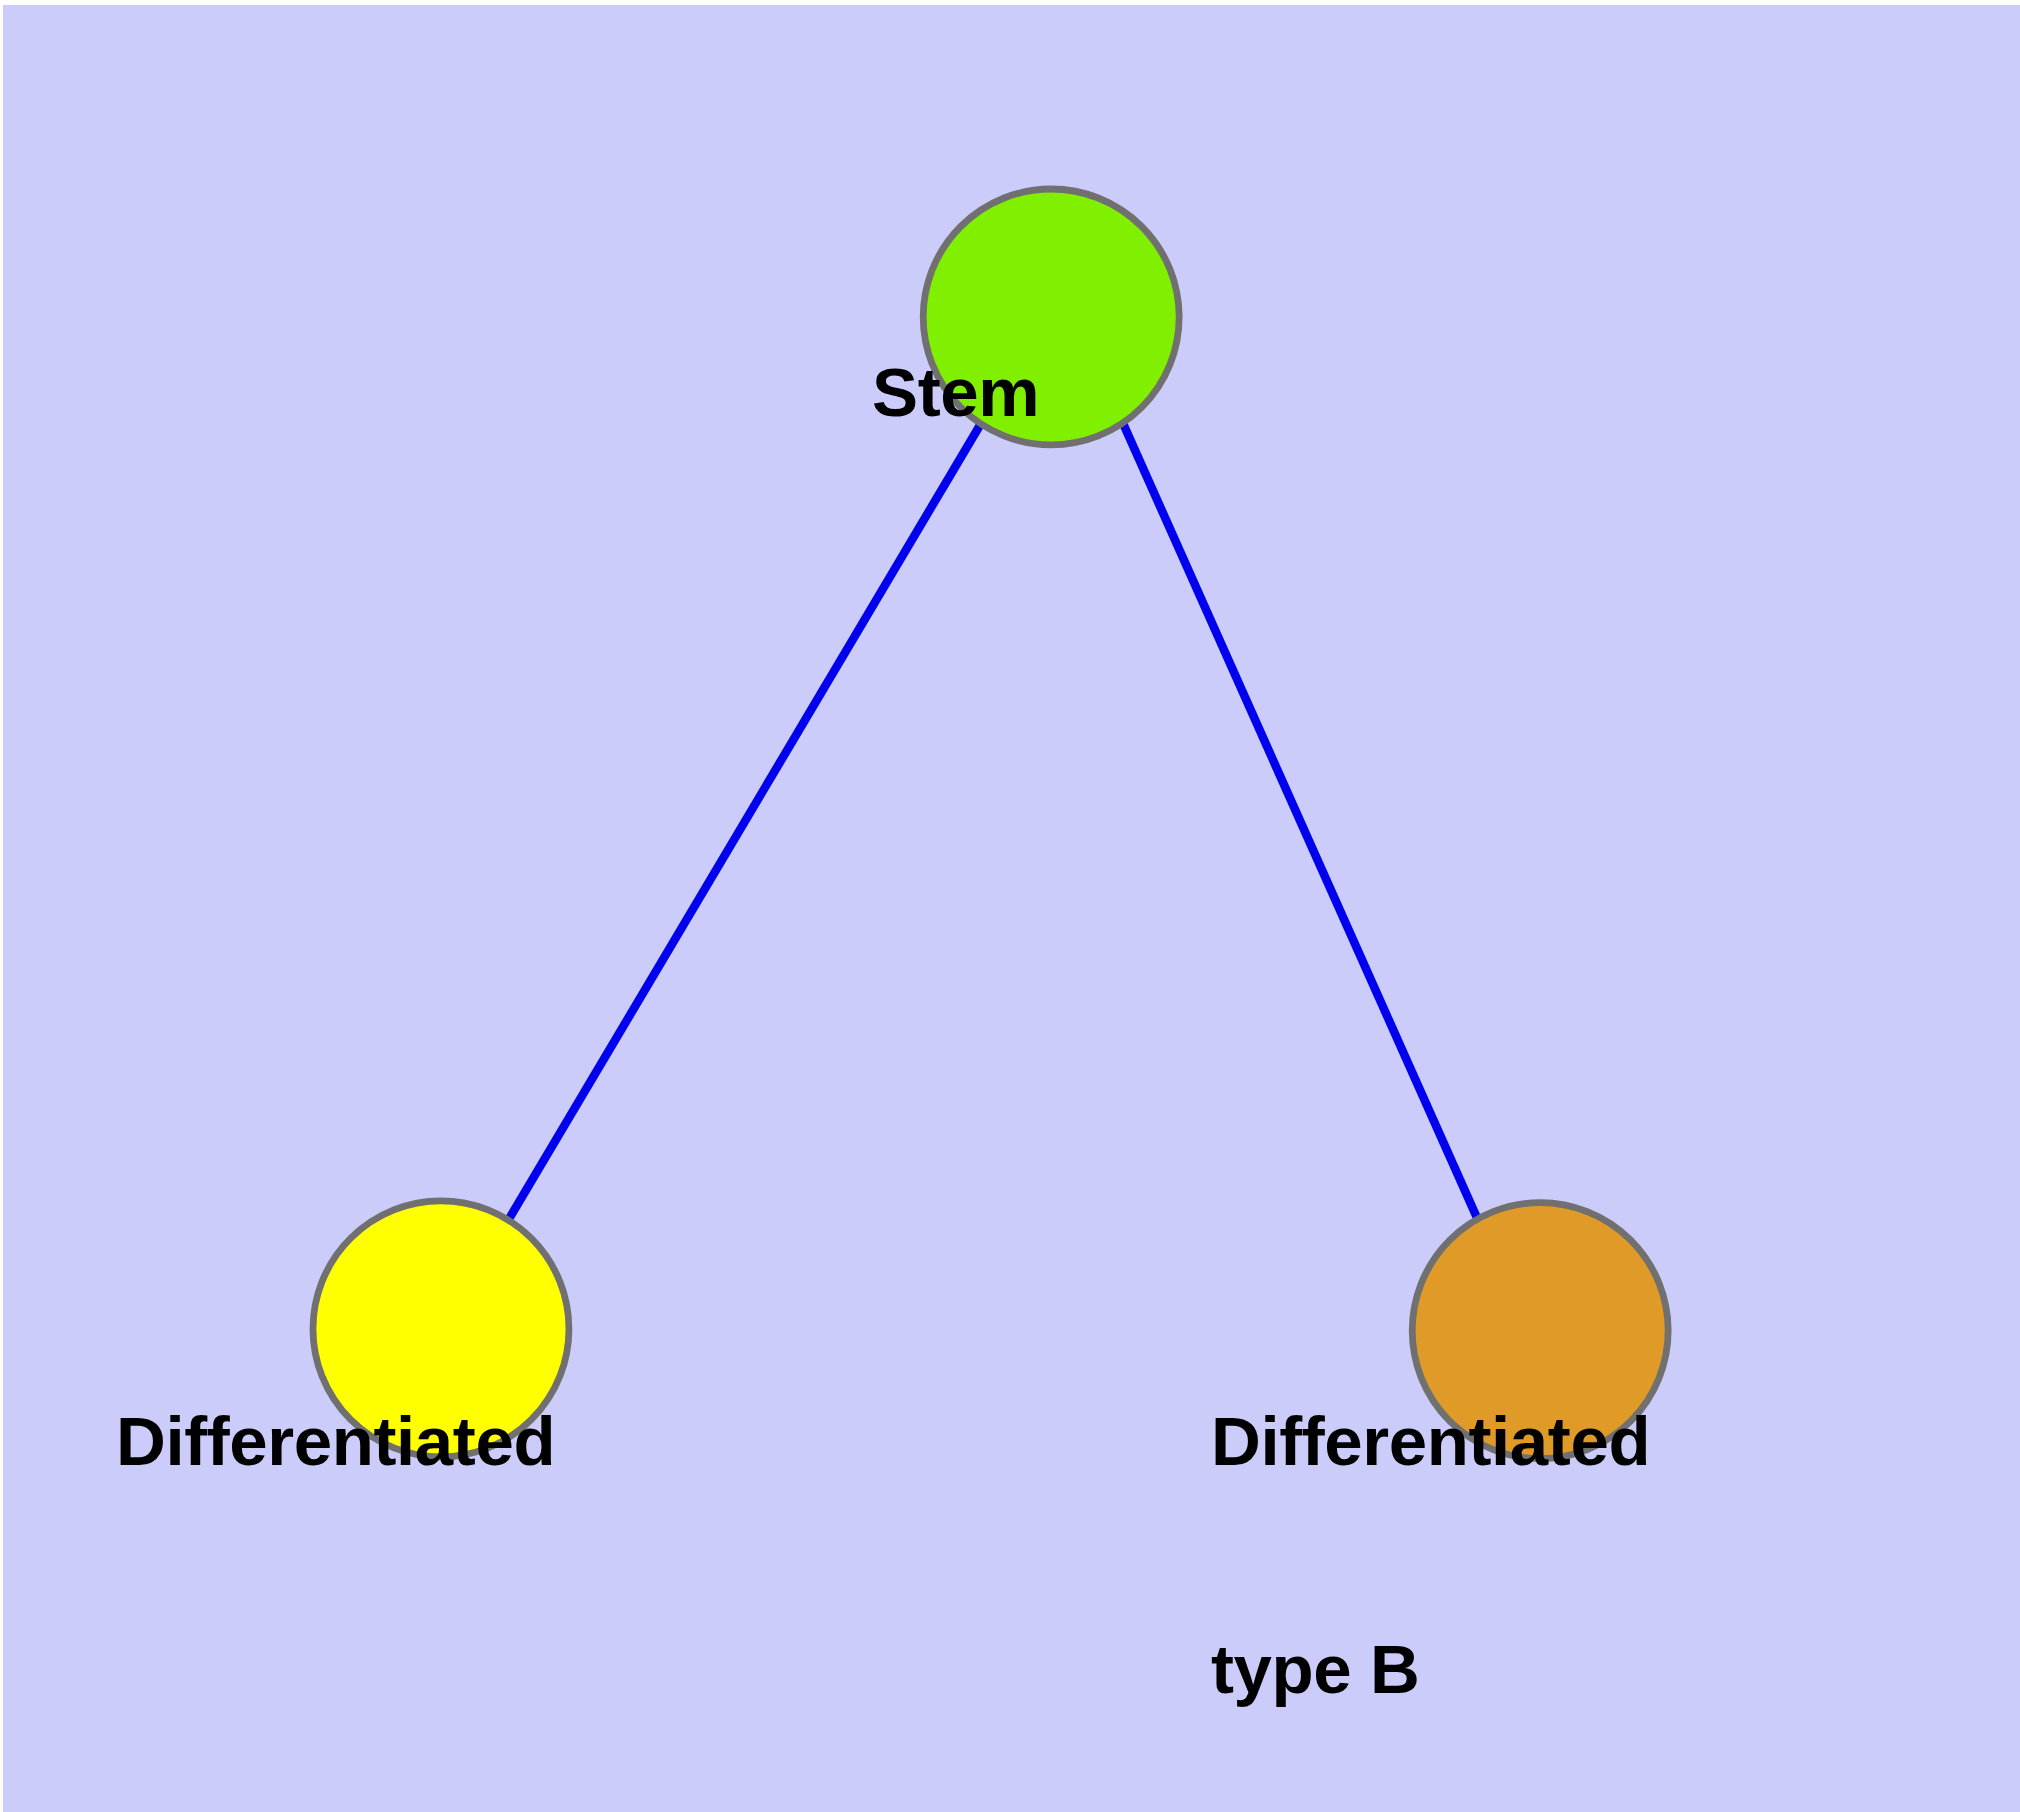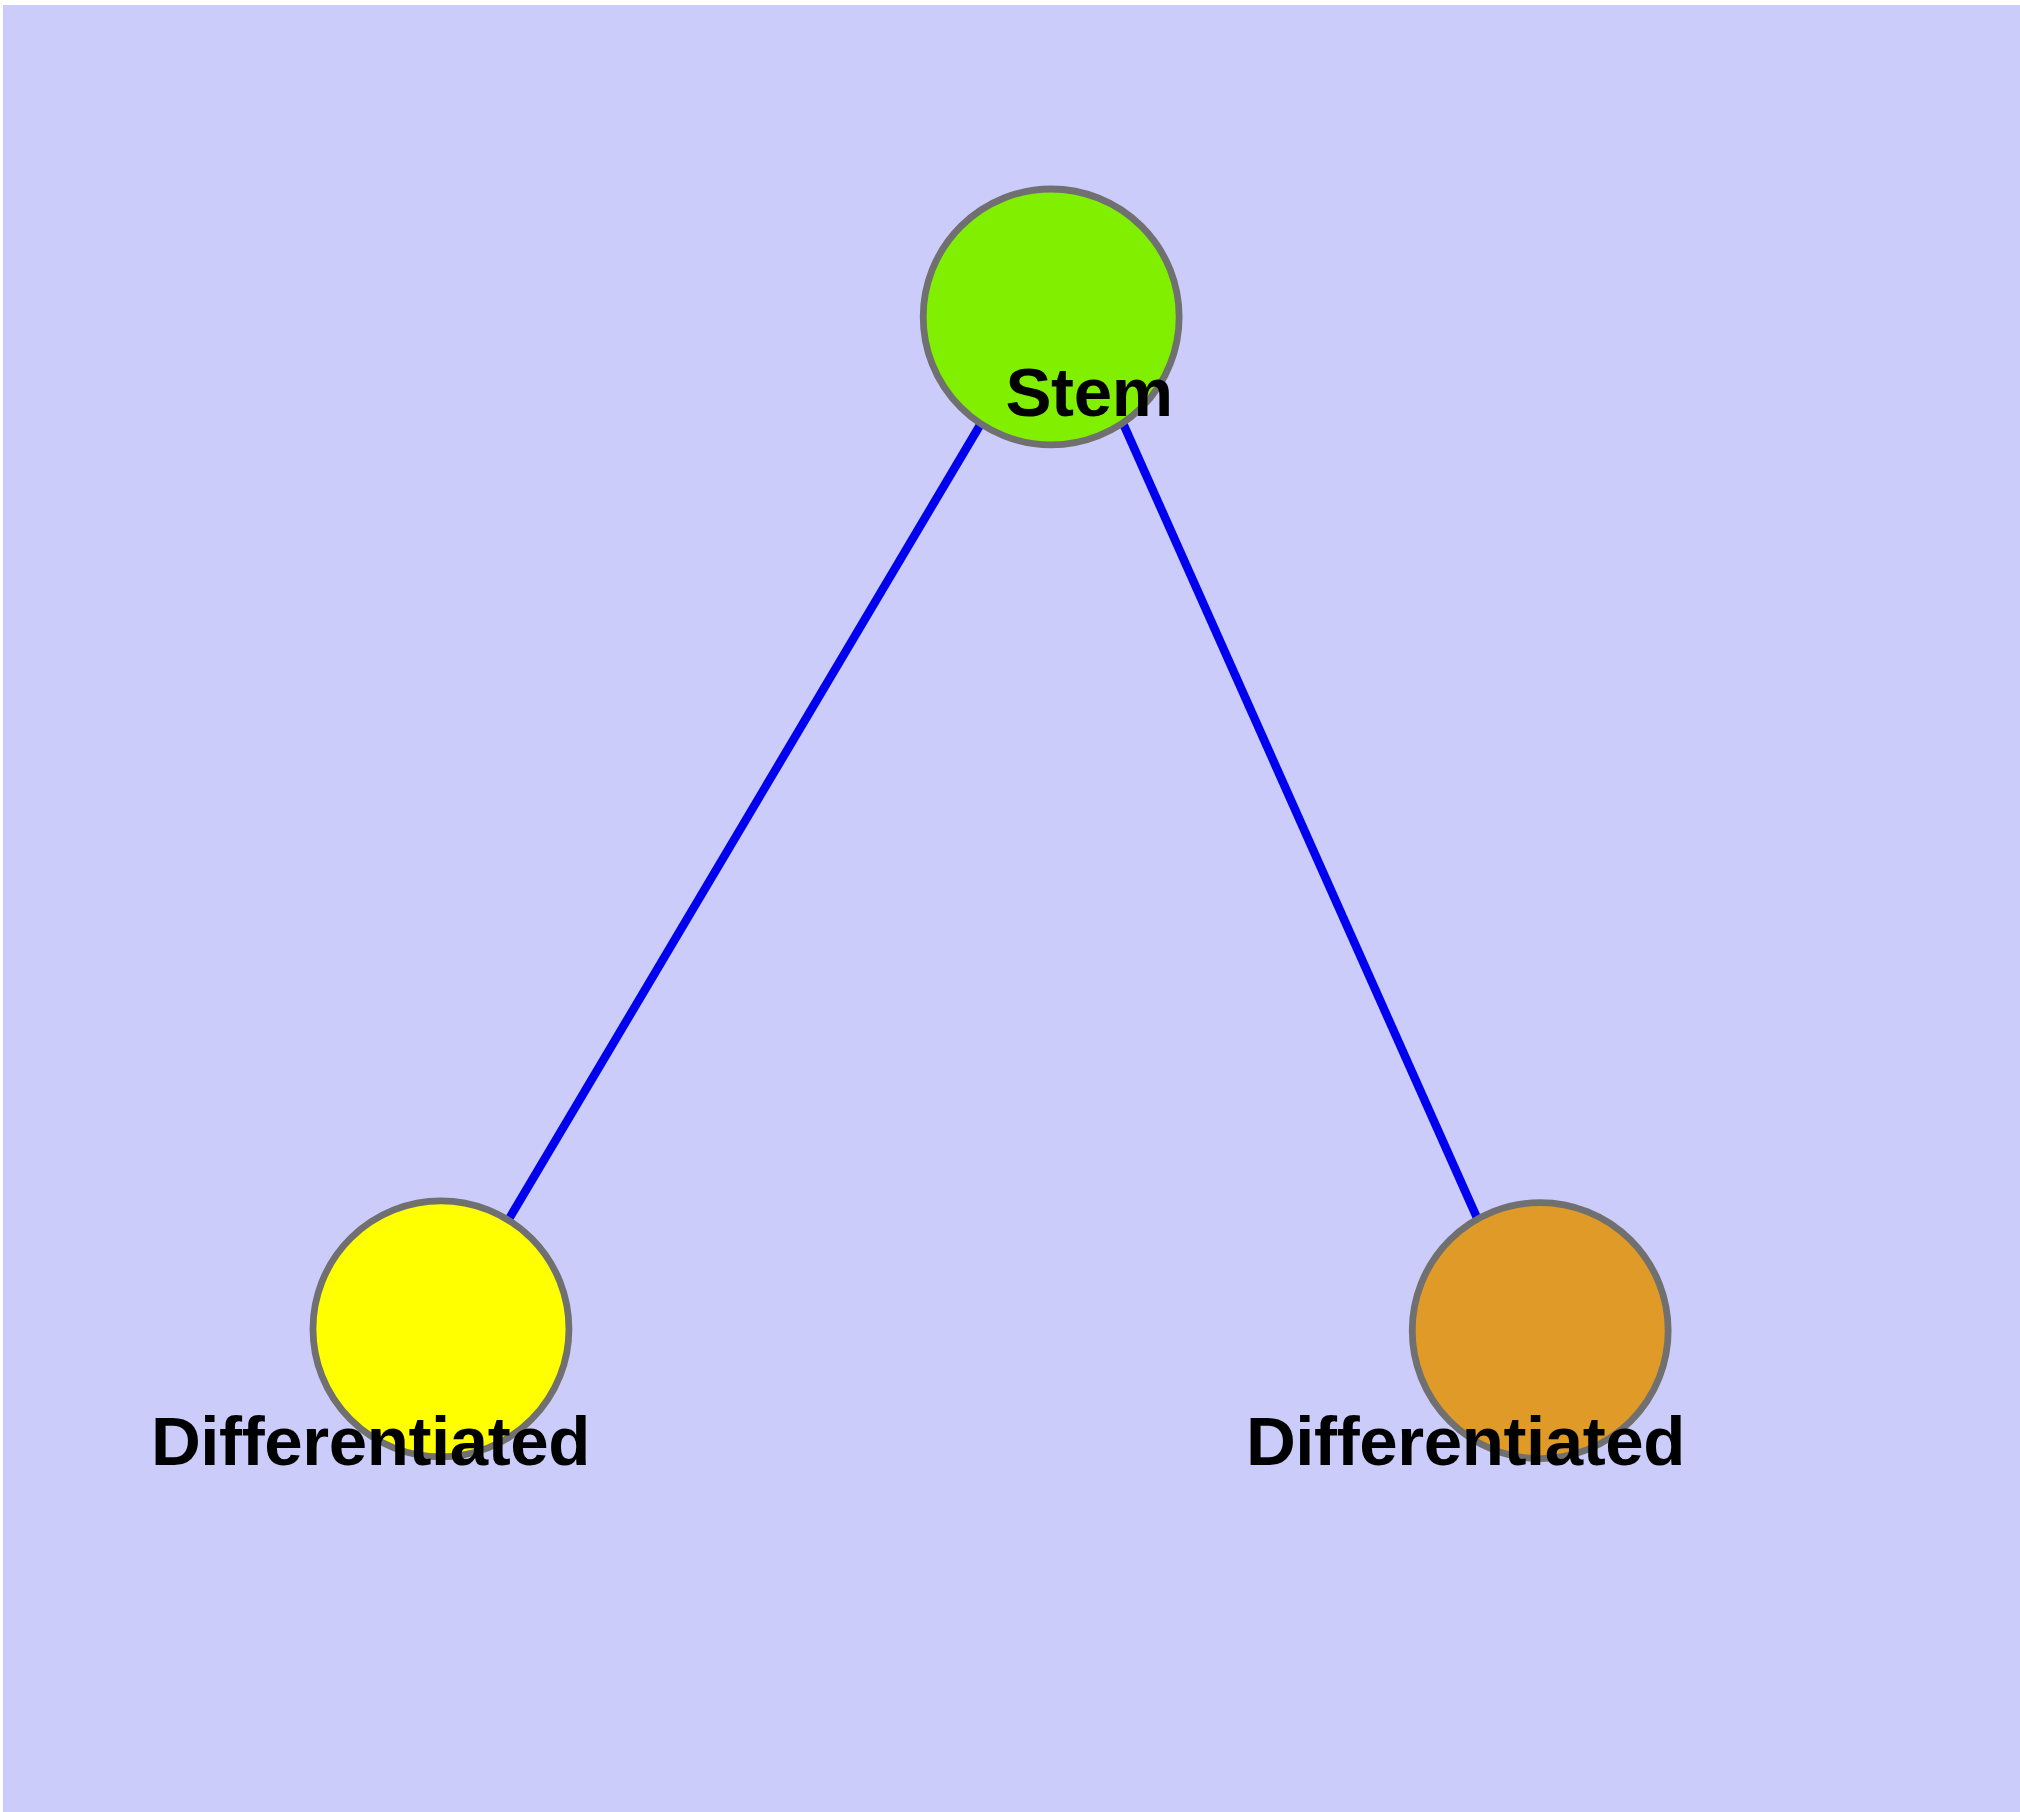--- a/index.html
+++ b/index.html
@@ -31,21 +31,21 @@
     width: 2021px;
     height: 1812px;
   }
   .node-label {
     position: absolute;
     color: #000000;
     font-family: "Liberation Sans", sans-serif;
     font-weight: bold;
     font-size: 69px;
     line-height: 76px;
-    text-align: center;
+    text-align: left;
     white-space: pre;
     letter-spacing: -0.4px;
     pointer-events: none;
     -webkit-font-smoothing: antialiased;
   }
   #label-stem {
     left: 797px;
     top: 279px;
     width: 509px;
   }
@@ -84,16 +84,17 @@
   <div class="node-label" id="label-stem">
     <span>Stem</span>
   </div>
 
   <div class="node-label" id="label-diff-a">
     <div>Differentiated</div>
   </div>
 
   <div class="node-label" id="label-diff-b">
     <div>Differentiated</div>
+    <div>type B</div>
   </div>
 
 </div>
 
 
 </body></html>

